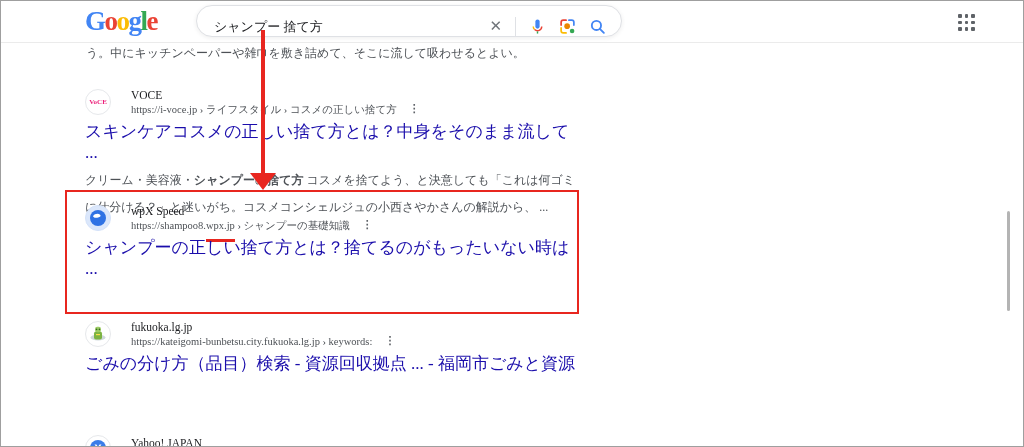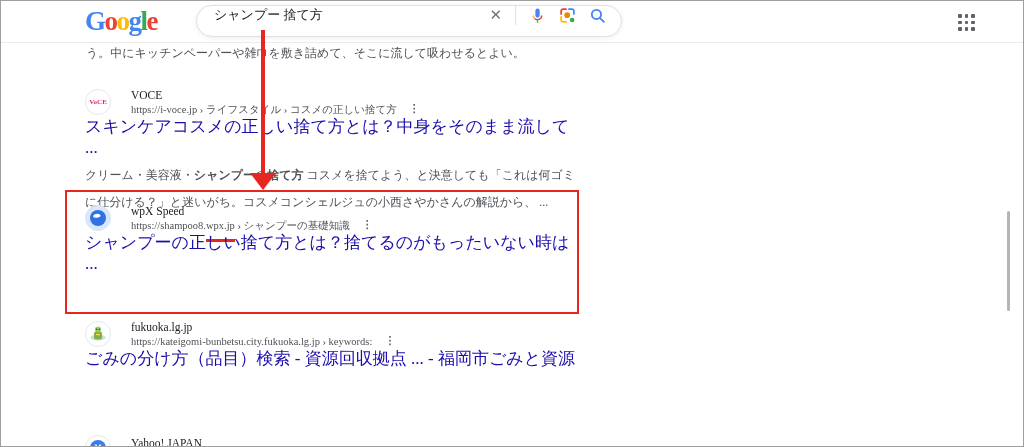--- a/index.html
+++ b/index.html
@@ -6,21 +6,21 @@
   .screen{position:relative;width:1024px;height:447px;box-sizing:border-box;
     background:#fff;border:1px solid #9f9f9f;overflow:hidden;
     font-family:Liberation Serif, serif;}
 
   
   .header{position:absolute;top:0;left:0;width:100%;height:41px;background:#fff;
     border-bottom:1px solid #ebebeb;z-index:2;}
   .logo{position:absolute;left:84px;top:5px;font-size:27px;font-weight:700;
     letter-spacing:-1.5px;line-height:30px;}
   .pill{position:absolute;left:195px;top:4px;width:426px;height:32px;box-sizing:border-box;
-    border:1px solid #dfe1e5;border-radius:17px;background:#fff;display:flex;align-items:flex-start;
+    border:1px solid #dfe1e5;border-radius:17px;background:#fff;display:flex;align-items:flex-end;
     box-shadow:0 1px 4px rgba(32,33,36,.08);}
   .pill .q{flex:1;padding-left:17px;font-size:13px;color:#202124;white-space:nowrap;overflow:hidden;}
   .pill .icons{display:flex;align-items:center;gap:13px;padding-right:15px;}
   .xbtn{font-size:15px;color:#70757a;line-height:1;cursor:pointer;}
   .divider-v{width:1px;height:19px;background:#dfe1e5;}
   .apps{position:absolute;left:957px;top:13px;width:17px;height:17px;display:grid;
     grid-template-columns:repeat(3,1fr);gap:2.5px;cursor:pointer;}
   .apps i{width:3.8px;height:3.8px;background:#5f6368;border-radius:1px;}
 
   
@@ -29,21 +29,21 @@
   .r0{top:87px}.r1{top:203px}.r2{top:319px}.r3{top:429px}
   .rhead{display:flex;align-items:center;gap:20px;}
   .fav{width:26px;height:26px;border-radius:50%;background:#fff;border:1px solid #e6e8eb;
     display:flex;align-items:center;justify-content:center;box-sizing:border-box;flex:0 0 26px;overflow:hidden;}
   .fav-blue{background:#dbe7fb;border-color:#d4e2f9;}
   .voce-text{font-size:7px;font-weight:700;color:#ec1e79;letter-spacing:0;}
   .meta{line-height:1.25;}
   .site{font-size:11.5px;color:#202124;}
   .url{font-size:10.5px;color:#4d5156;display:flex;align-items:flex-end;}
   .kebab{color:#5f6368;font-size:11px;margin-left:12px;font-weight:700;letter-spacing:0;cursor:pointer;}
-  .rtitle{display:inline-block;margin-top:0;font-size:17px;color:#1a0dab;line-height:21px;
+  .rtitle{display:inline-block;margin-top:5px;font-size:17px;color:#1a0dab;line-height:21px;
     text-decoration:none;cursor:pointer;}
   .rsnippet{margin-top:4px;font-size:12px;color:#4d5156;line-height:27px;max-width:494px;}
   .b{font-weight:700;}
   .red-u{border-bottom:3px solid #e8261f;padding-bottom:8px;}
   .r3 .fav{transform:translateY(5px);}
 
   
   .red-box{position:absolute;left:64px;top:189px;width:514px;height:124px;
     border:2px solid #e8261f;box-sizing:border-box;pointer-events:none;z-index:3;}
   .arrow-line{position:absolute;left:260px;top:29px;width:4px;height:145px;background:#e8261f;z-index:3;}

